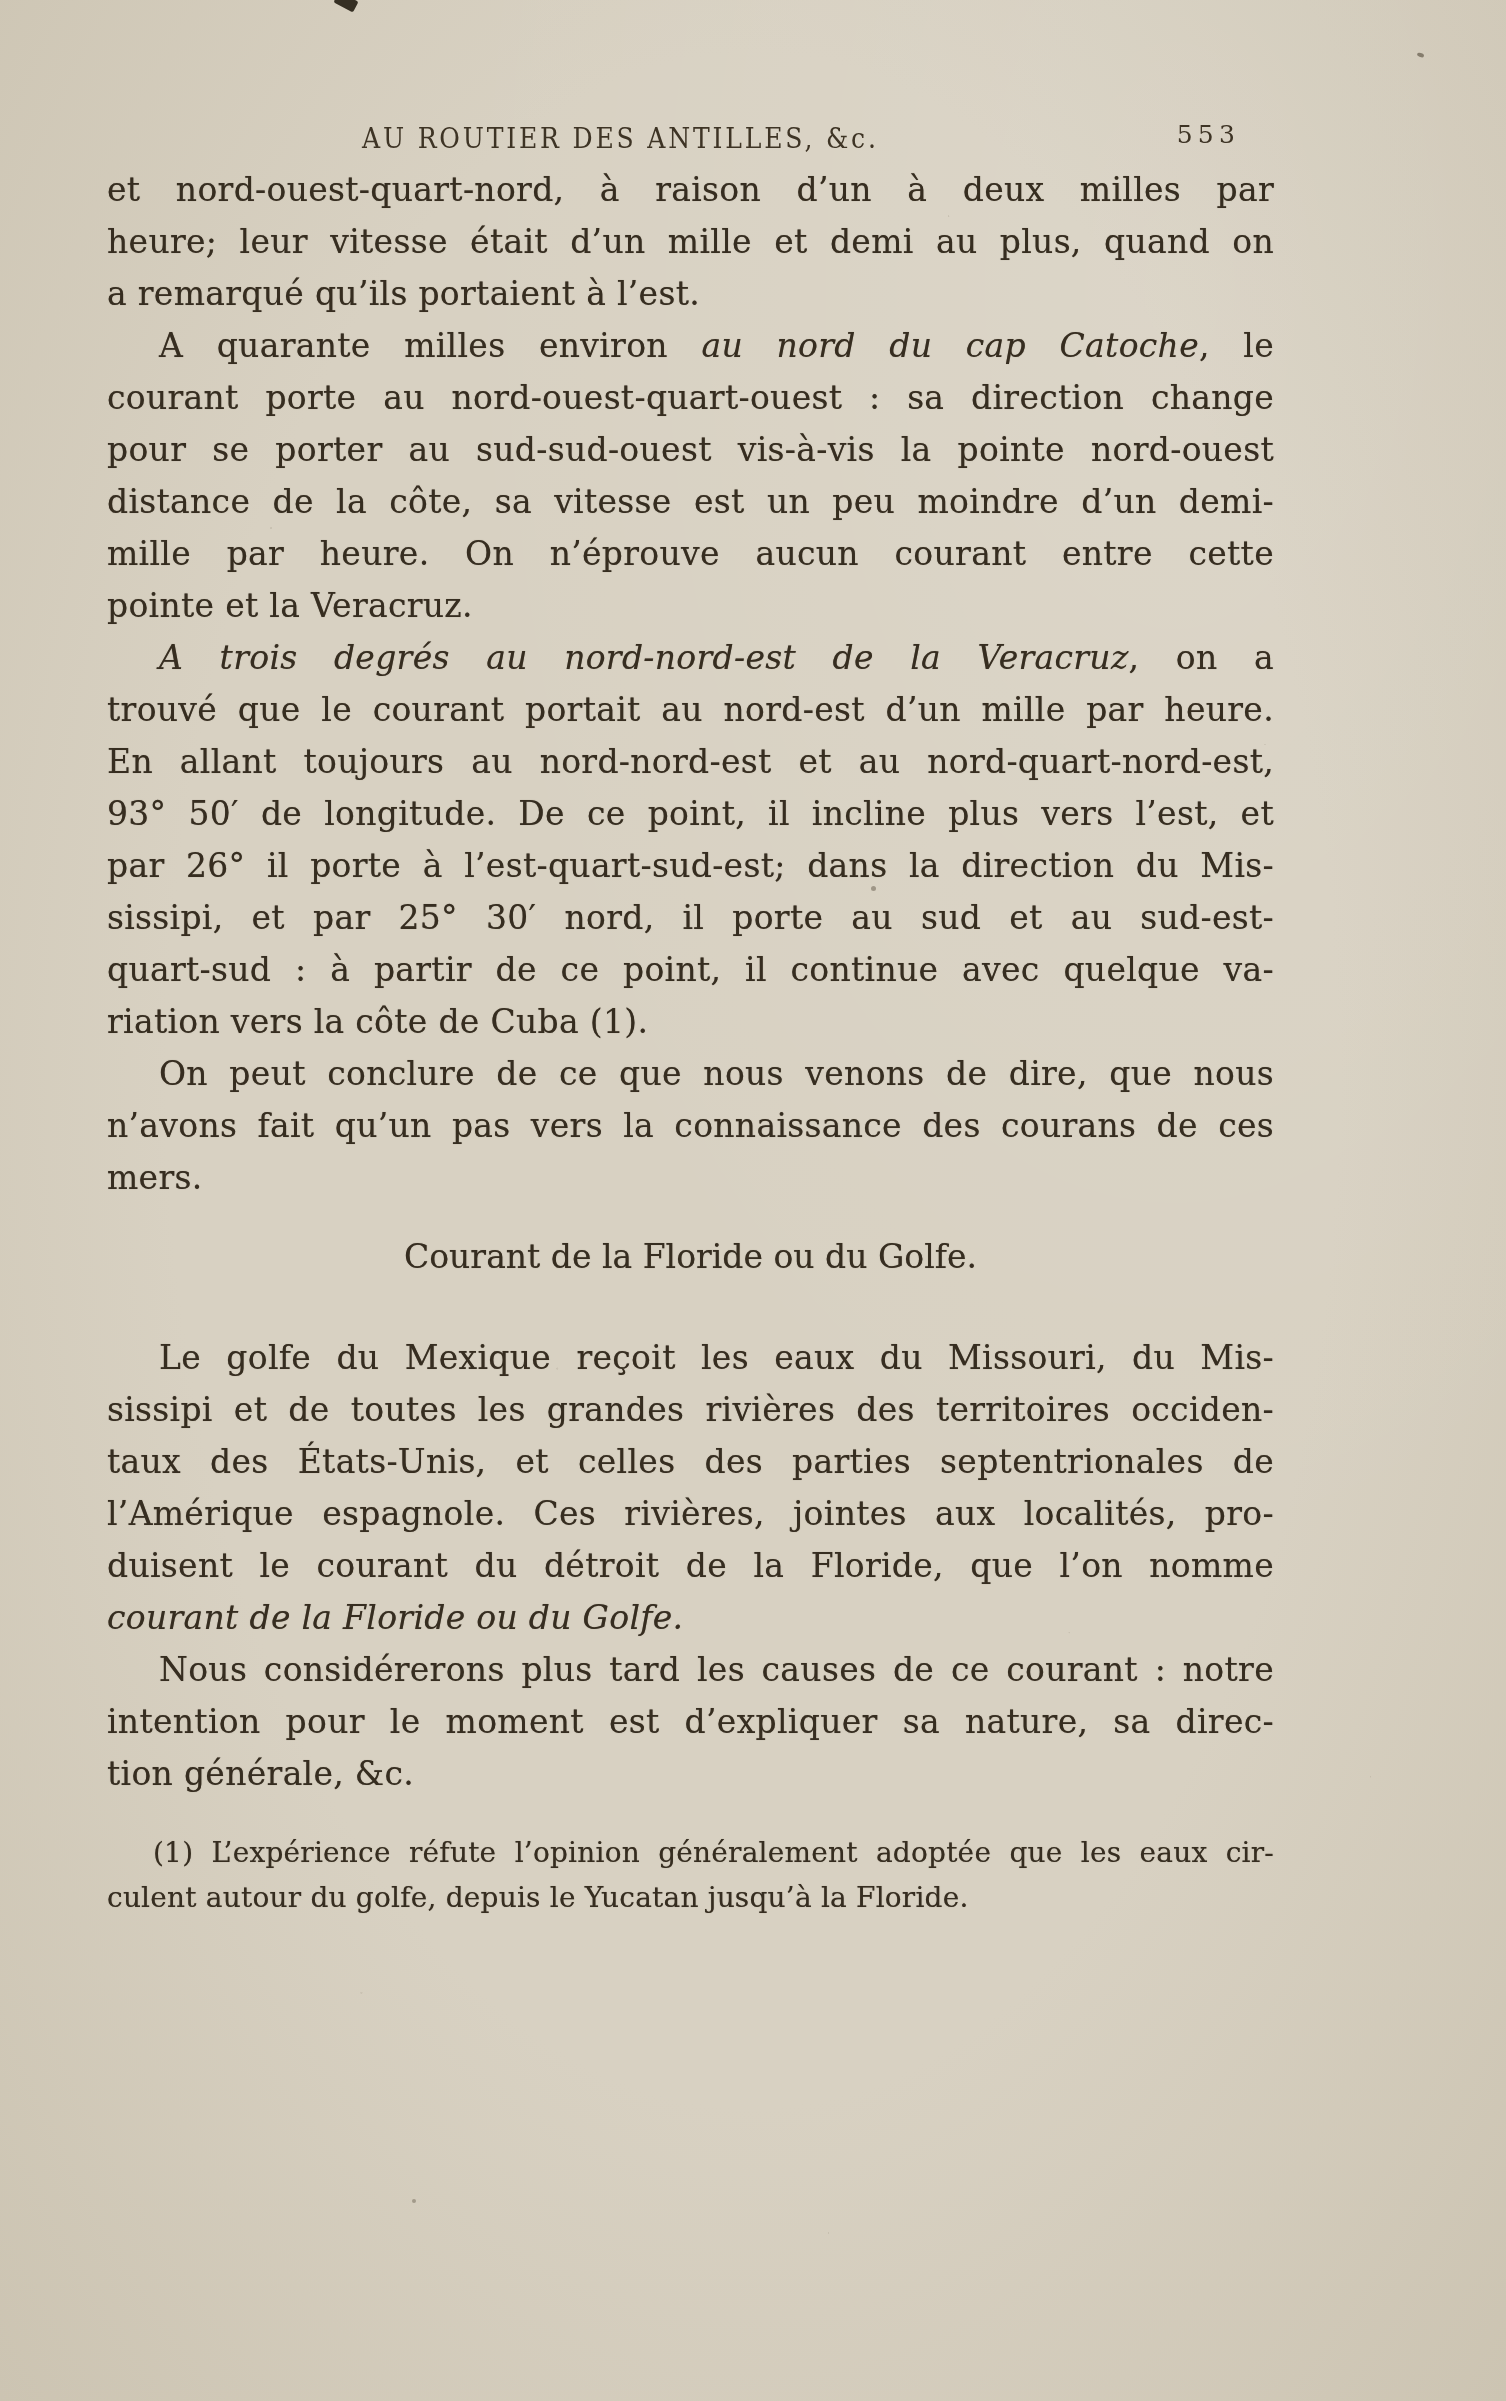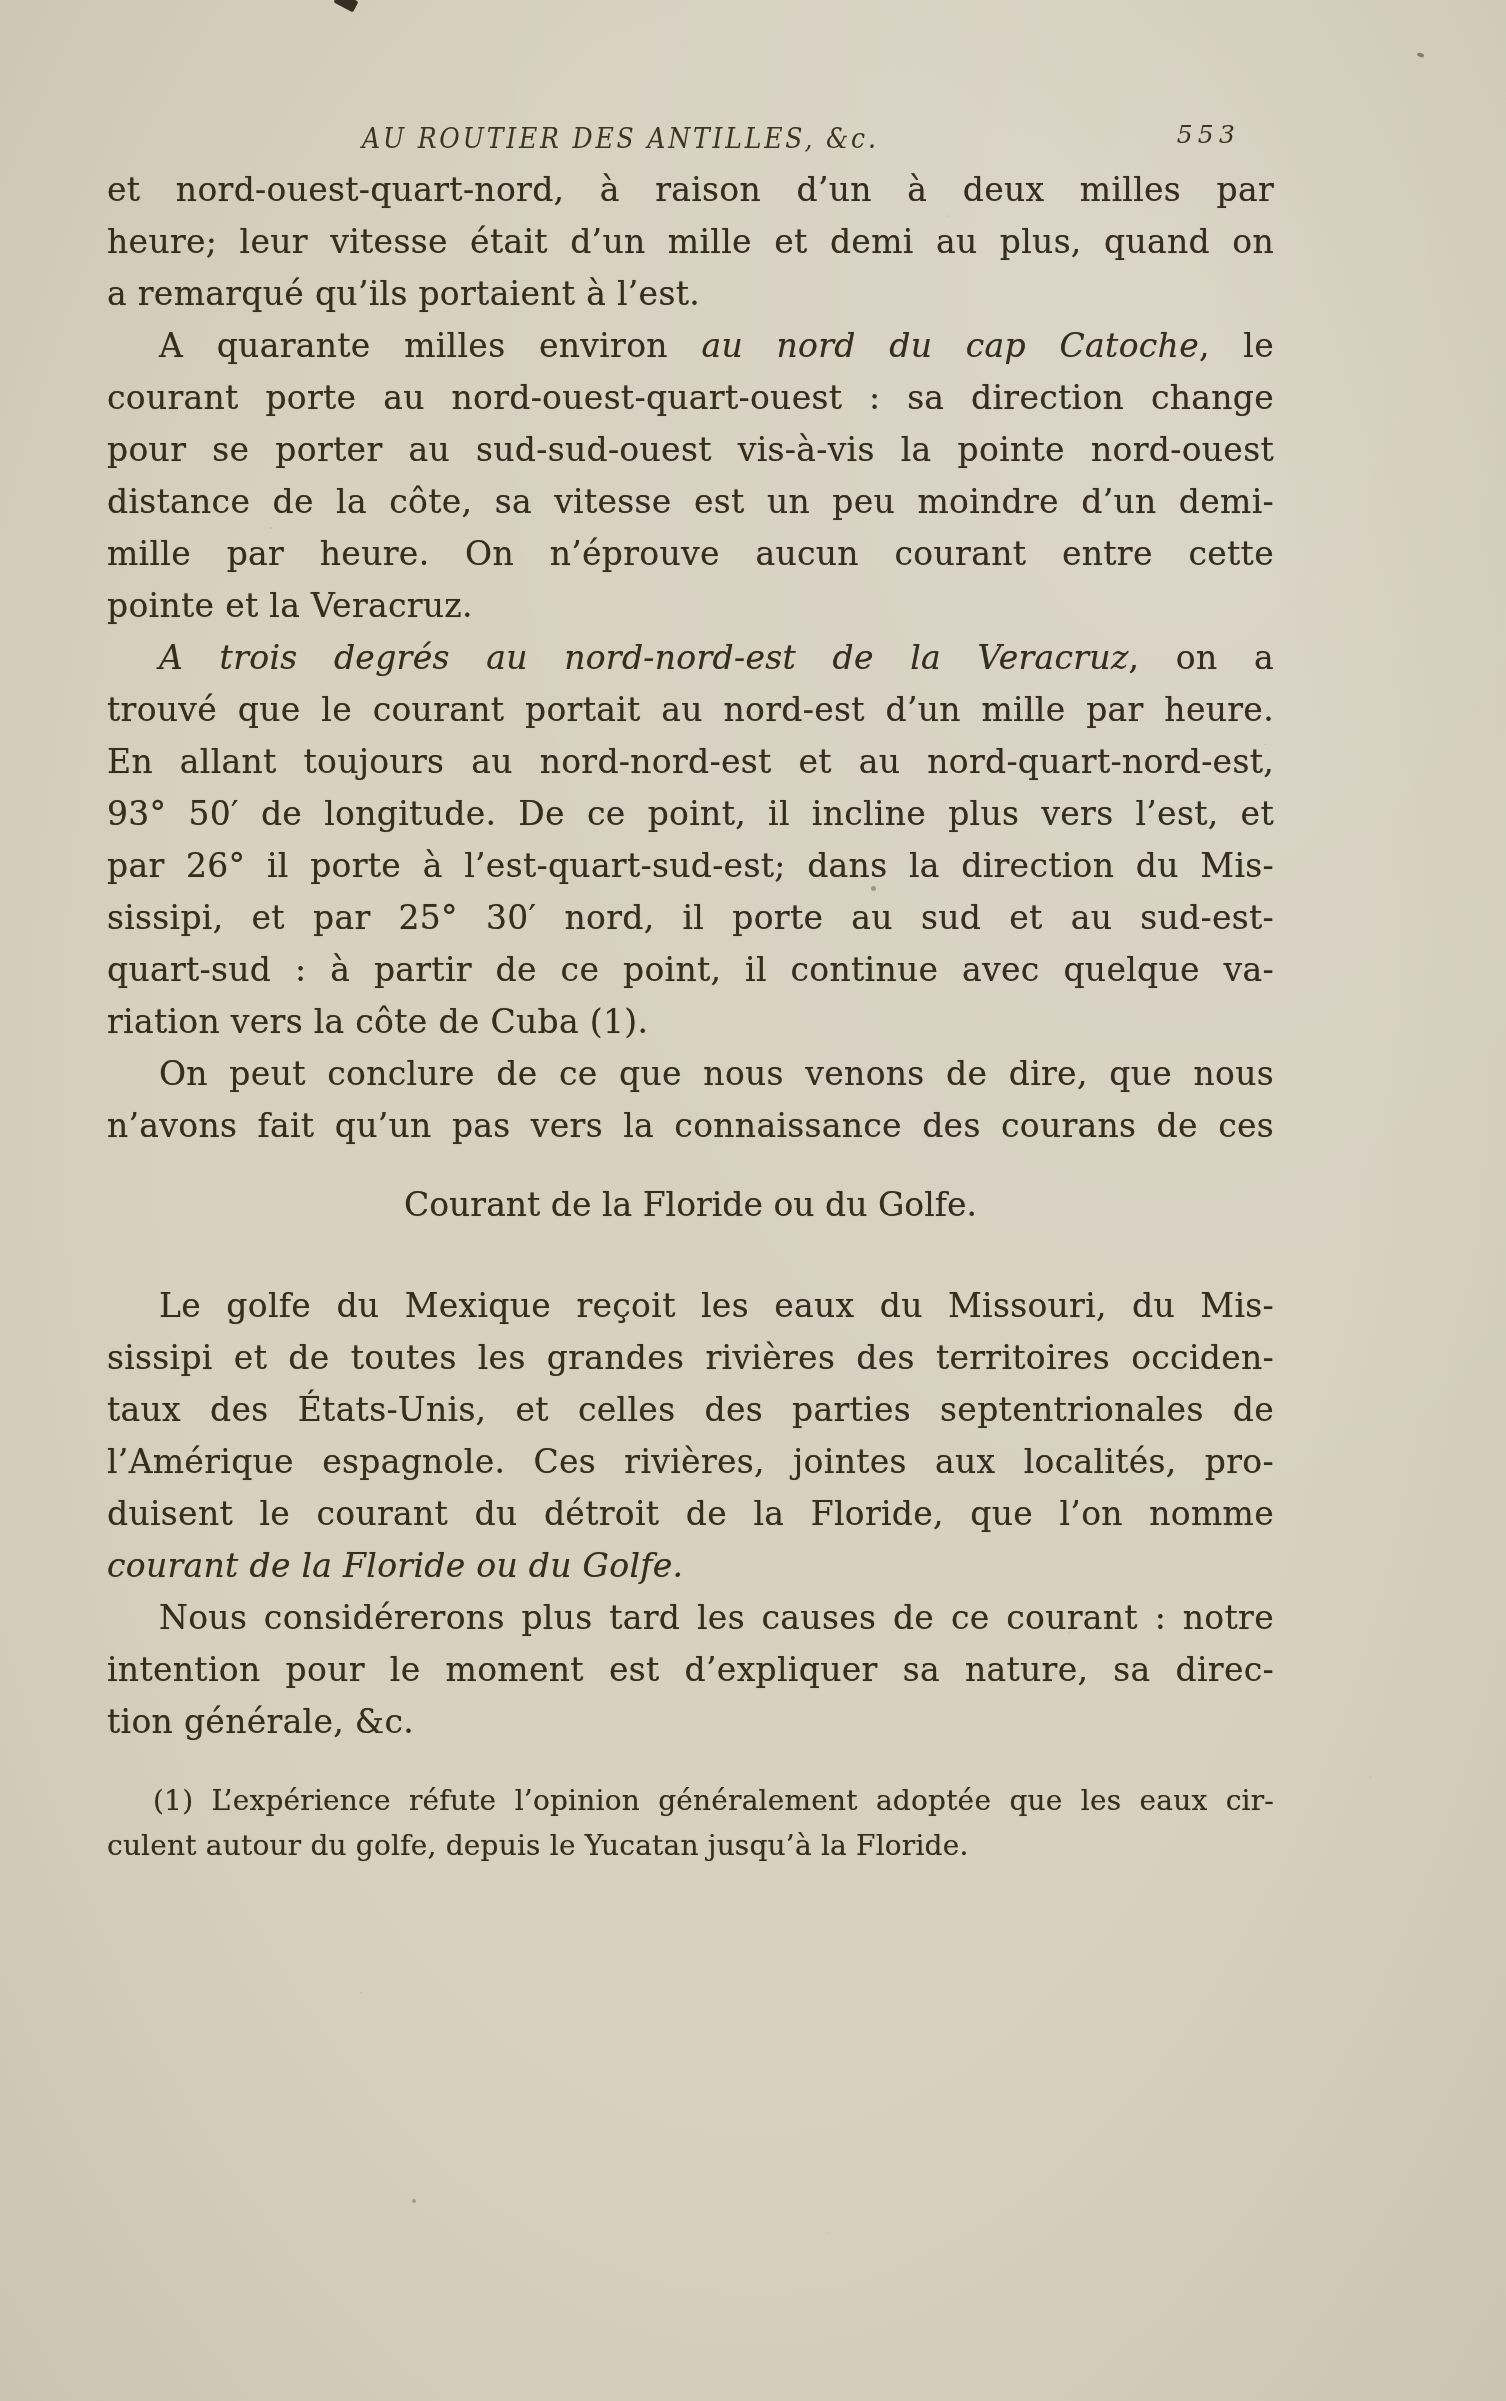--- a/index.html
+++ b/index.html
@@ -23,21 +23,21 @@
       radial-gradient(circle 2.2px at 18% 22%, rgba(90,80,60,0.12) 0 40%, transparent 60%),
       radial-gradient(circle 1.5px at 63% 9%,  rgba(90,80,60,0.14) 0 40%, transparent 60%),
       radial-gradient(circle 1.5px at 84% 31%, rgba(90,80,60,0.10) 0 40%, transparent 60%),
       radial-gradient(circle 2.2px at 37% 57%, rgba(90,80,60,0.10) 0 40%, transparent 60%),
       radial-gradient(circle 1.5px at 71% 68%, rgba(90,80,60,0.12) 0 40%, transparent 60%),
       radial-gradient(circle 2.2px at 24% 83%, rgba(90,80,60,0.10) 0 40%, transparent 60%),
       radial-gradient(circle 1.5px at 55% 93%, rgba(90,80,60,0.12) 0 40%, transparent 60%),
       radial-gradient(circle 1.5px at 91% 74%, rgba(90,80,60,0.12) 0 40%, transparent 60%);
   }
   .content{position:absolute; left:107px; top:123px; width:1167px;}
-  .running-header{position:relative; height:41px;font-style:italic;}
+  .running-header{position:relative; height:41px;}
   .rh-title{
     position:absolute; left:255px; top:0;
     font-size:27px; letter-spacing:3px; white-space:nowrap;
     transform:scaleX(0.93); transform-origin:left top;
     color:var(--ink-header);
   }
   .rh-num{
     position:absolute; right:34px; top:-3px;
     font-size:25px; letter-spacing:5.2px;
     color:var(--ink-header);
@@ -109,20 +109,21 @@
           <div class="line j"><span>En allant toujours au nord-nord-est et au nord-quart-nord-est,</span></div>
           <div class="line j"><span>93° 50′ de longitude. De ce point, il incline plus vers l’est, et</span></div>
           <div class="line j"><span>par 26° il porte à l’est-quart-sud-est; dans la direction du Mis-</span></div>
           <div class="line j"><span>sissipi, et par 25° 30′ nord, il porte au sud et au sud-est-</span></div>
           <div class="line j"><span>quart-sud : à partir de ce point, il continue avec quelque va-</span></div>
           <div class="line"><span>riation vers la côte de Cuba (1).</span></div>
         </div>
         <div class="paragraph">
           <div class="line j ind"><span>On peut conclure de ce que nous venons de dire, que nous</span></div>
           <div class="line j"><span>n’avons fait qu’un pas vers la connaissance des courans de ces</span></div>
+          <div class="line"><span>mers.</span></div>
         </div>
         <div class="heading">Courant de la Floride ou du Golfe.</div>
         <div class="paragraph">
           <div class="line j ind"><span>Le golfe du Mexique reçoit les eaux du Missouri, du Mis-</span></div>
           <div class="line j"><span>sissipi et de toutes les grandes rivières des territoires occiden-</span></div>
           <div class="line j"><span>taux des États-Unis, et celles des parties septentrionales de</span></div>
           <div class="line j"><span>l’Amérique espagnole. Ces rivières, jointes aux localités, pro-</span></div>
           <div class="line j"><span>duisent le courant du détroit de la Floride, que l’on nomme</span></div>
           <div class="line"><em>courant de la Floride ou du Golfe.</em></div>
         </div>

